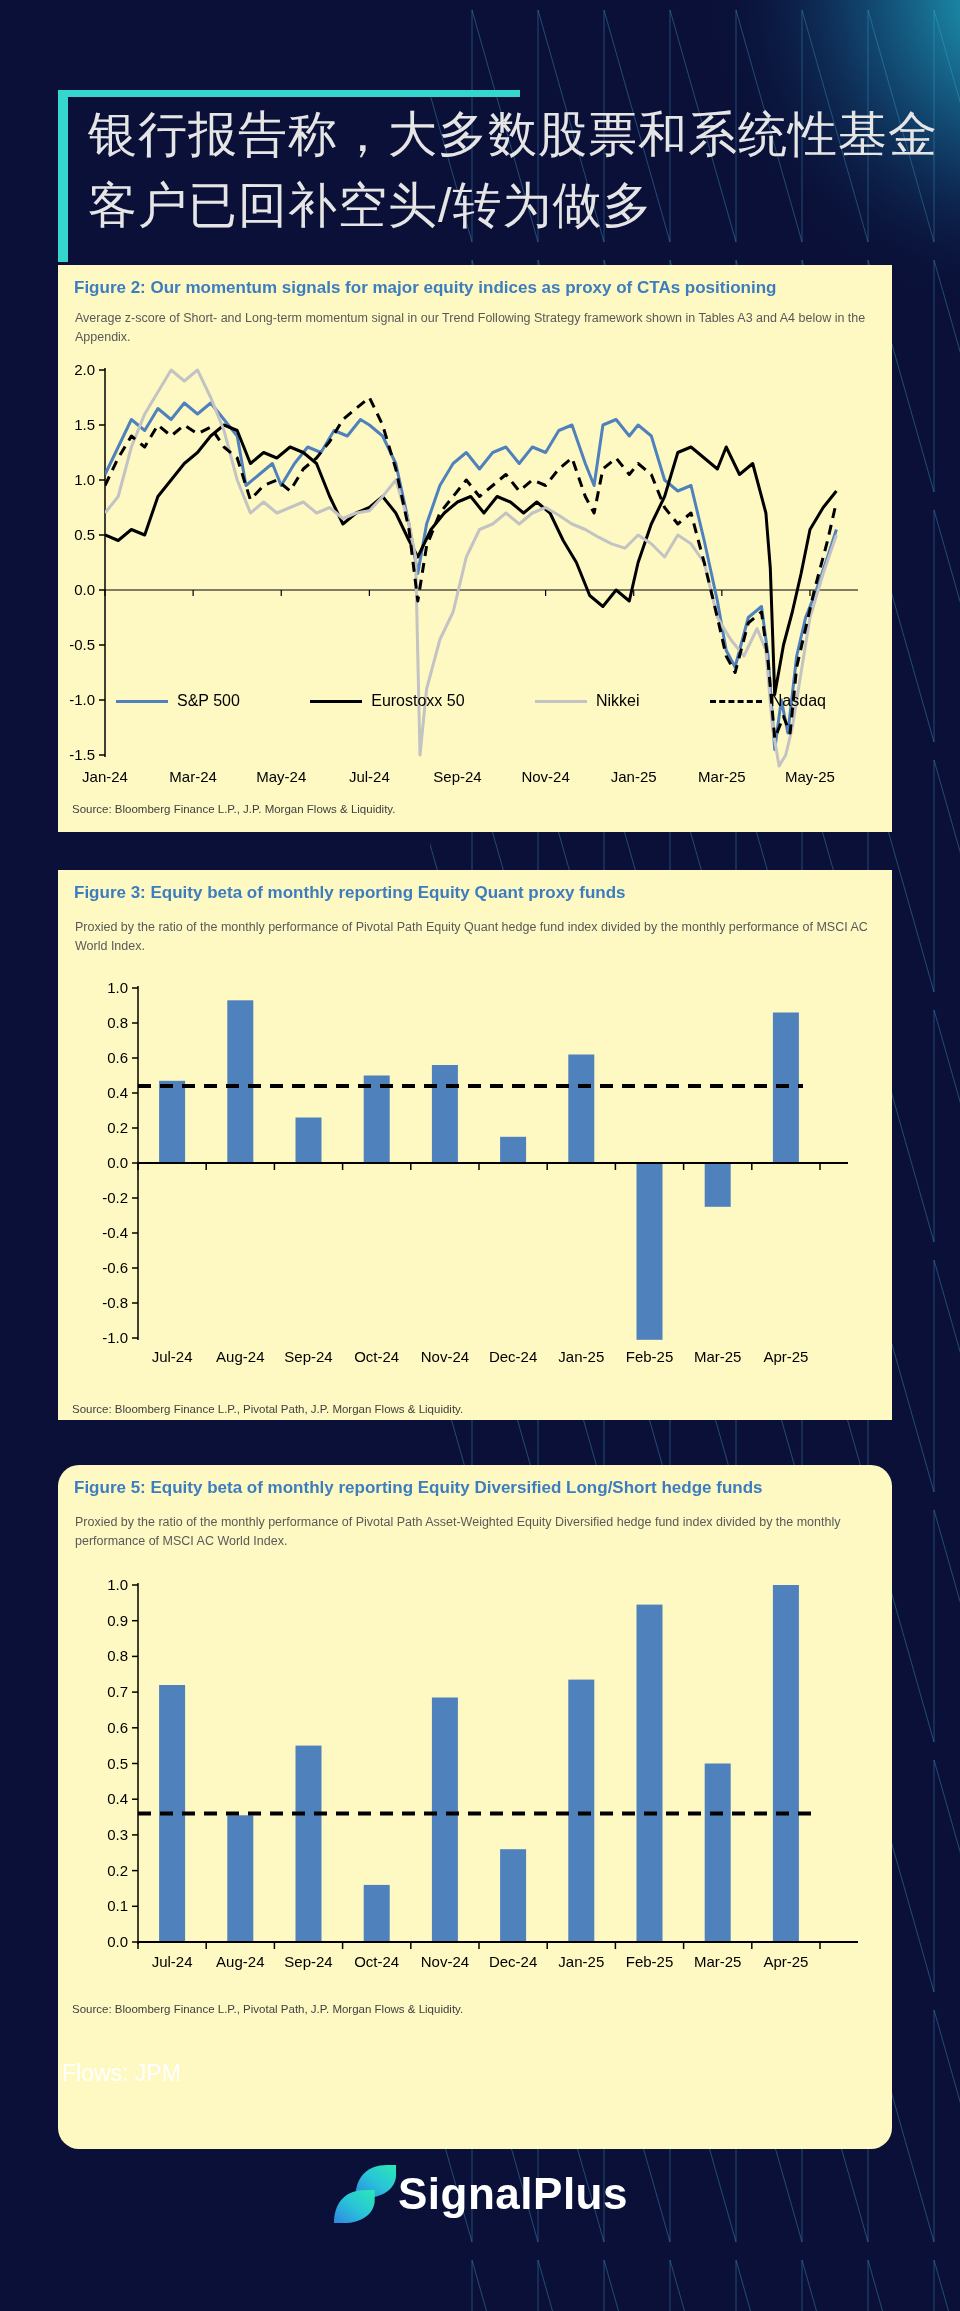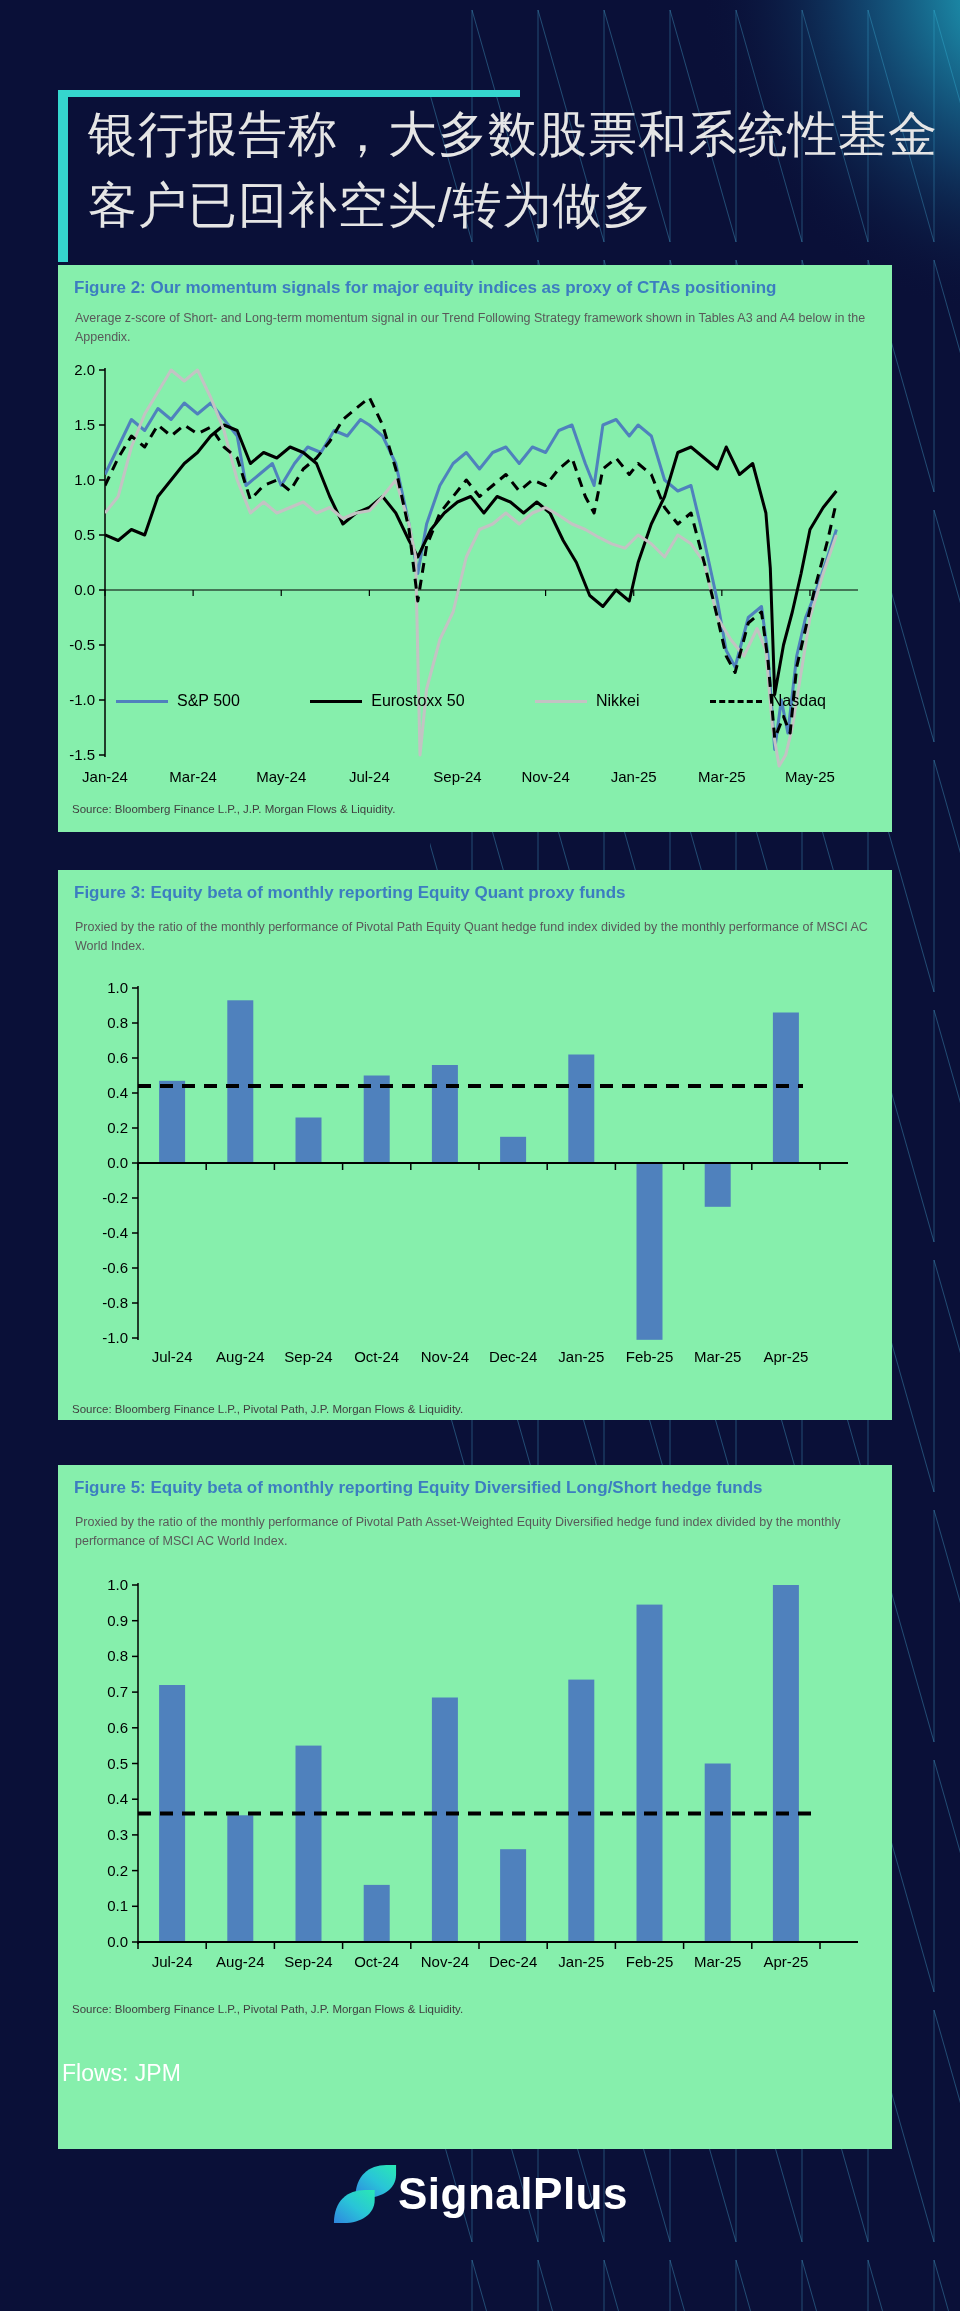--- a/index.html
+++ b/index.html
@@ -6,24 +6,24 @@
   body{font-family:"Liberation Sans", sans-serif;}
   .stage{position:relative;width:960px;height:2311px;background:#0a1038;overflow:hidden;}
   .bg-deco{position:absolute;left:0;top:0;z-index:0;}
   
   .hdr{position:absolute;left:0;top:0;width:960px;z-index:2;}
   .hdr-bar-top{position:absolute;left:58px;top:90px;width:462px;height:7px;background:#35d6ce;}
   .hdr-bar-left{position:absolute;left:58px;top:90px;width:10px;height:172px;background:#35d6ce;}
   .hdr-title{position:absolute;left:88px;top:99px;width:870px;color:#e5e5e5;
     font-size:49px;font-weight:400;line-height:71px;letter-spacing:1px;}
   
-  .panel{position:absolute;left:58px;width:834px;background:#86efac;z-index:2;}
+  .panel{position:absolute;left:58px;width:834px;background:#fef9c3;z-index:2;}
   .p1{top:265px;height:567px;}
   .p2{top:870px;height:550px;}
-  .p3{top:1465px;height:684px;}
+  .p3{top:1465px;height:684px;border-radius:21px;}
   .fig-title{position:absolute;left:16px;top:13px;right:14px;
     color:#3c7dc0;font-size:17px;font-weight:bold;}
   .fig-sub{position:absolute;left:17px;right:20px;color:#595959;
     font-size:12.5px;line-height:19px;}
   .p1 .fig-sub{top:44px;}
   .p2 .fig-sub{top:48px;}
   .p3 .fig-sub{top:48px;}
   .fig-src{position:absolute;left:14px;right:14px;color:#404040;font-size:11.5px;}
   .p1 .fig-src{top:538px;}
   .p2 .fig-src{top:533px;}

